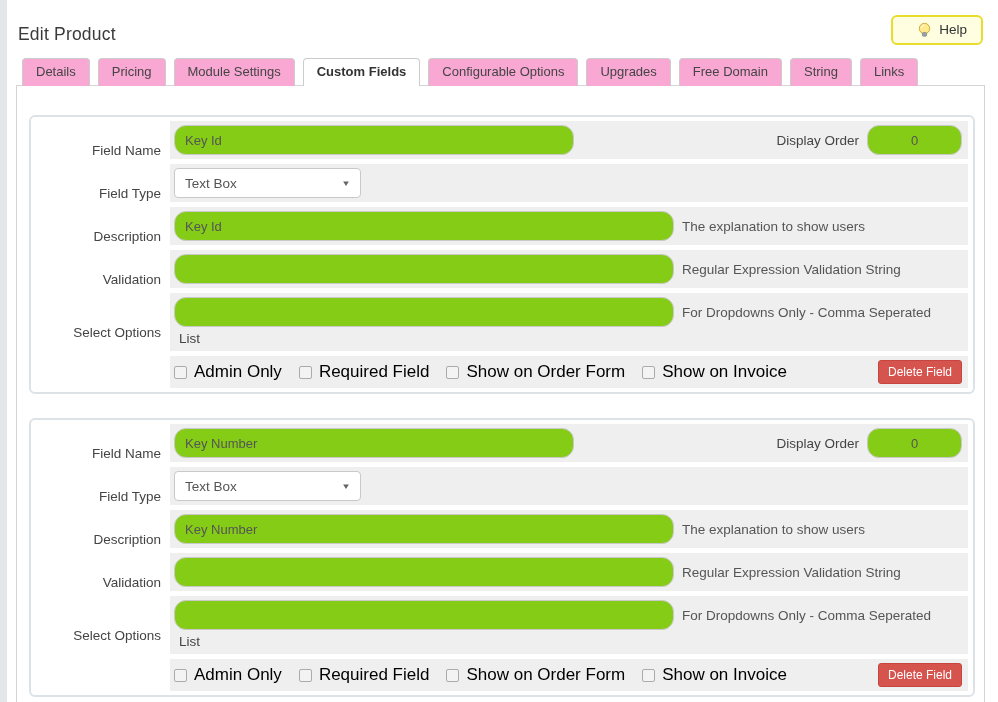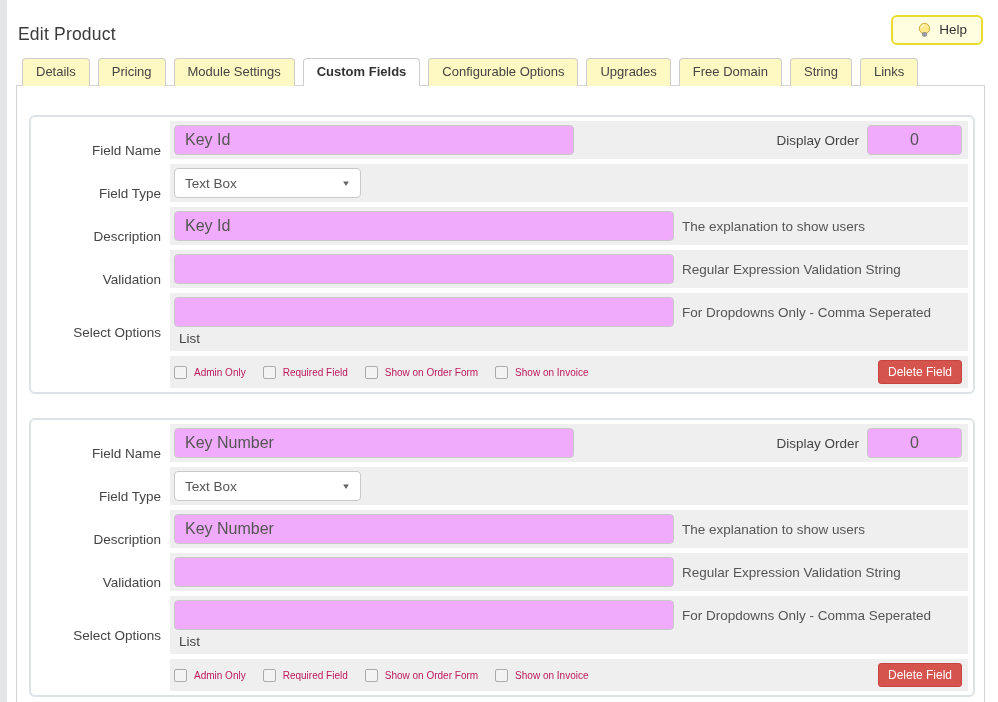--- a/index.html
+++ b/index.html
@@ -26,21 +26,21 @@
     background: #fffee1; border: 2px solid #e9dc2d; border-radius: 6px;
     padding: 4px 14px 5px 24px; height: 30px;
     font-family: inherit; font-size: 13.5px; color: #333; cursor: pointer;
   }
   
   .tabs {
     display: flex; gap: 8px; padding-left: 22px; margin-top: 13px;
     position: relative; z-index: 2;
   }
   .tab {
-    background: #fef9c3; border: 1px solid #cccccc; border-bottom: none;
+    background: #f9a8d4; border: 1px solid #cccccc; border-bottom: none;
     border-radius: 4px 4px 0 0; padding: 6px 13px 7px 13px;
     font-family: inherit; font-size: 13px; color: #444; line-height: 14px;
     cursor: pointer;
   }
   .tab.active {
     background: #ffffff; font-weight: bold; color: #333;
     position: relative;
   }
   .tab.active::after {
     content: ""; position: absolute; left: 0; right: 0; bottom: -2px; height: 3px;
@@ -68,41 +68,41 @@
   }
   .fcell {
     flex: 1; background: #efefef; padding: 4px 6px 4px 4px;
     display: flex; align-items: center; min-height: 38px;
   }
   .fcell.opts { display: block; min-height: 55px; }
   .opts-line1 { display: flex; align-items: center; }
   .opts-line2 { margin: 4px 0 1px 5px; color: #444; font-size: 13.5px; line-height: 15px; }
   .fcell.cbrow { min-height: 27px; padding-top: 4px; padding-bottom: 4px; }
   .inp {
-    height: 30px; background: #f0abfc; border: 1px solid #c9c9c9; border-radius: 4px;
-    padding: 0 10px; font-family: inherit; font-size: 16px; color: #555; outline: none;
+    height: 30px; background: #84cc16; border: 1px solid #c9c9c9; border-radius: 12px;
+    padding: 0 10px; font-family: inherit; font-size: 13px; color: #555; outline: none;
   }
   .name-inp { width: 400px; }
   .wide-inp { width: 500px; }
   .do-inp { width: 95px; text-align: center; }
   .spacer { flex: 1; }
   .do-label { color: #444; font-size: 13.5px; margin-right: 8px; }
   .hint { margin-left: 8px; color: #555; font-size: 13.5px; white-space: nowrap; }
   .select {
     width: 187px; height: 30px; background: #fff; border: 1px solid #c9c9c9;
     border-radius: 4px; padding: 0 10px; display: flex; align-items: center;
     justify-content: space-between; color: #555; font-size: 13.5px; cursor: pointer;
   }
   .select .arrow { font-size: 8px; color: #666; transform: scaleX(1.2); }
   .cbg { display: flex; align-items: center; margin-right: 17px; cursor: pointer; }
   .cb {
     width: 13px; height: 13px; background: #f3f3f3; border: 1px solid #ababab;
     border-radius: 2px; display: inline-block; flex-shrink: 0;
   }
-  .cbg span.cbl { margin-left: 7px; color: #be185d; font-size: 10px; white-space: nowrap; }
+  .cbg span.cbl { margin-left: 7px; color: #000000; font-size: 17px; white-space: nowrap; }
   .del-btn {
     margin-left: auto; background: #d6544e; border: 1px solid #c64540;
     color: #fff; font-family: inherit; font-size: 12px; border-radius: 3px;
     padding: 4px 9px; cursor: pointer; line-height: 14px;
   }
 </style>
 </head>
 <body>
 
 <div class="page-edge"></div>

